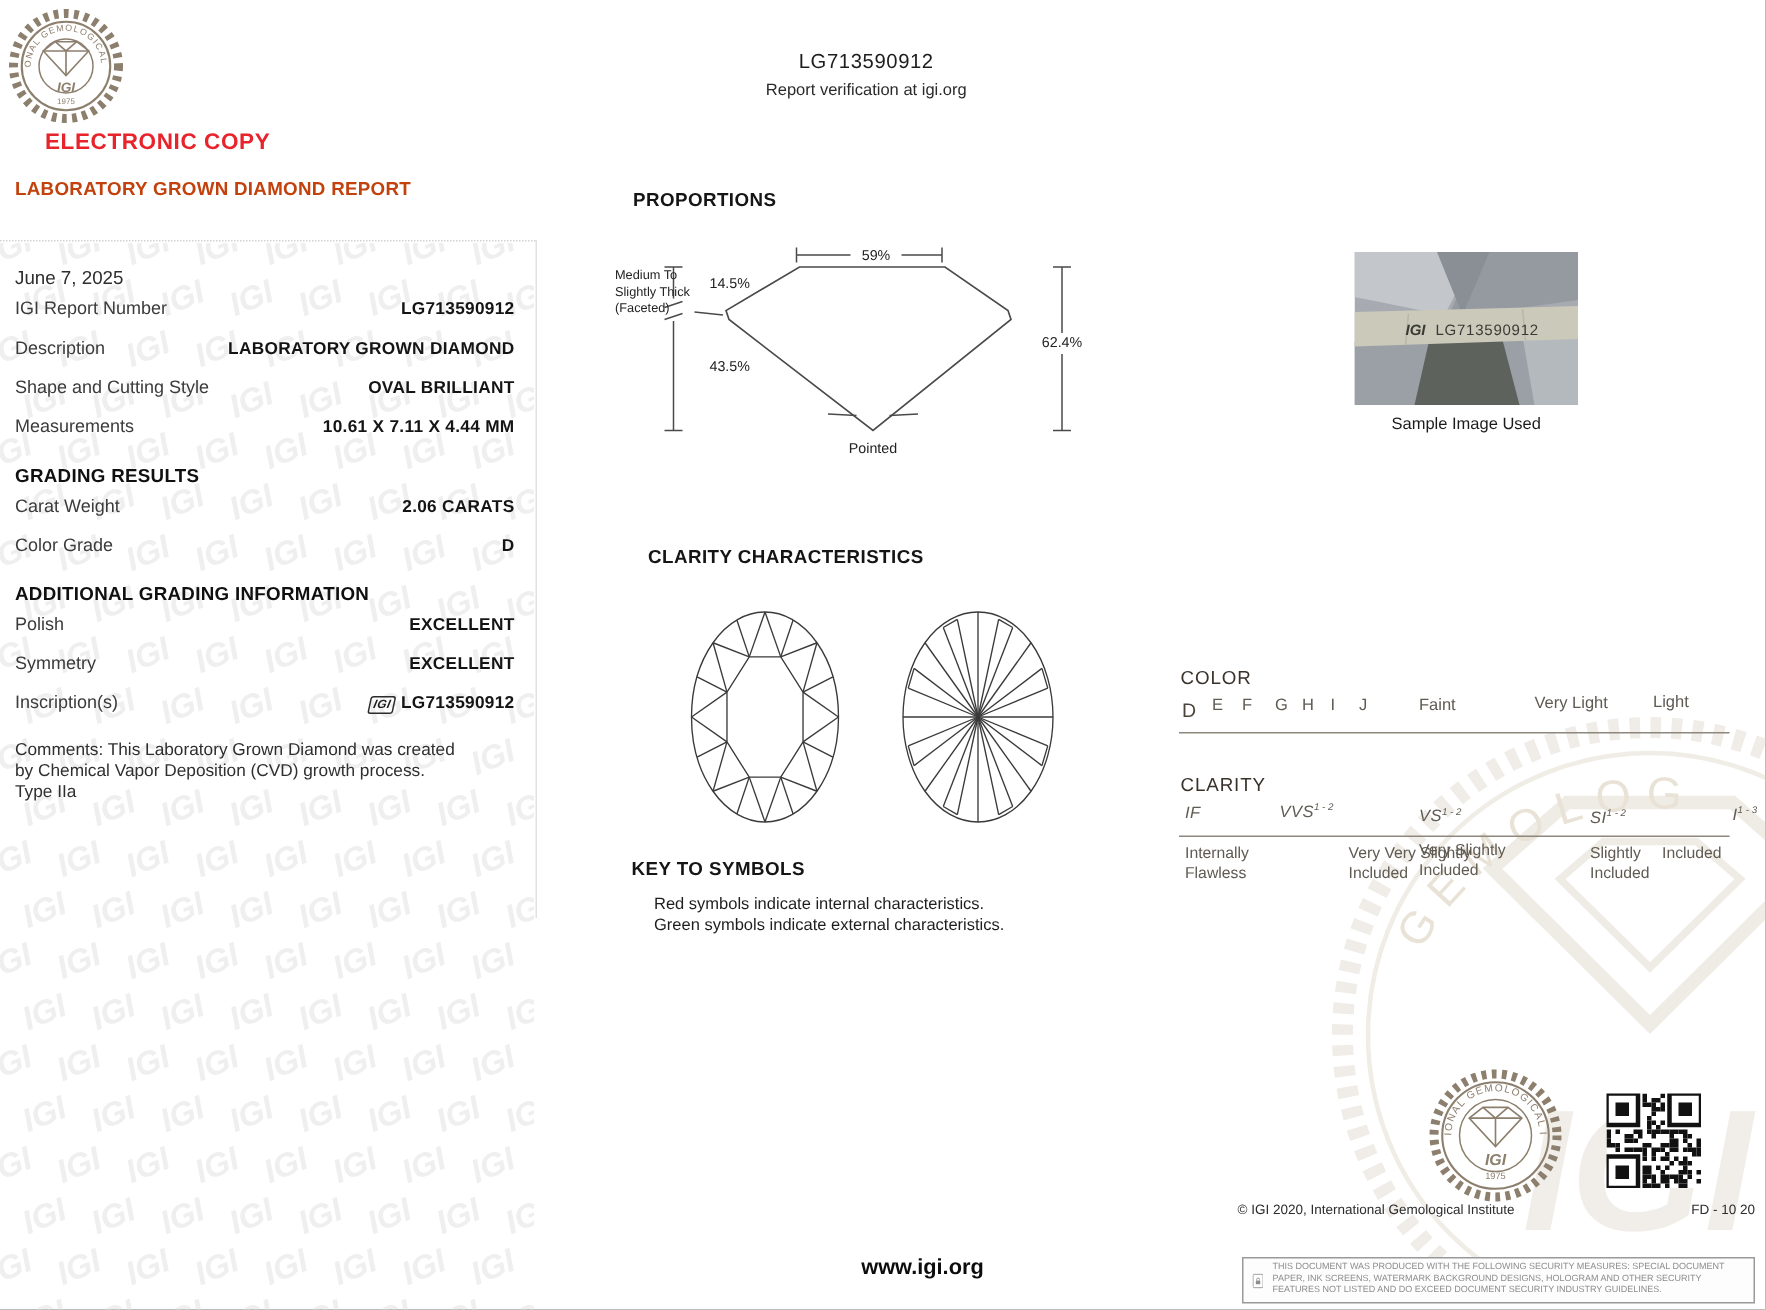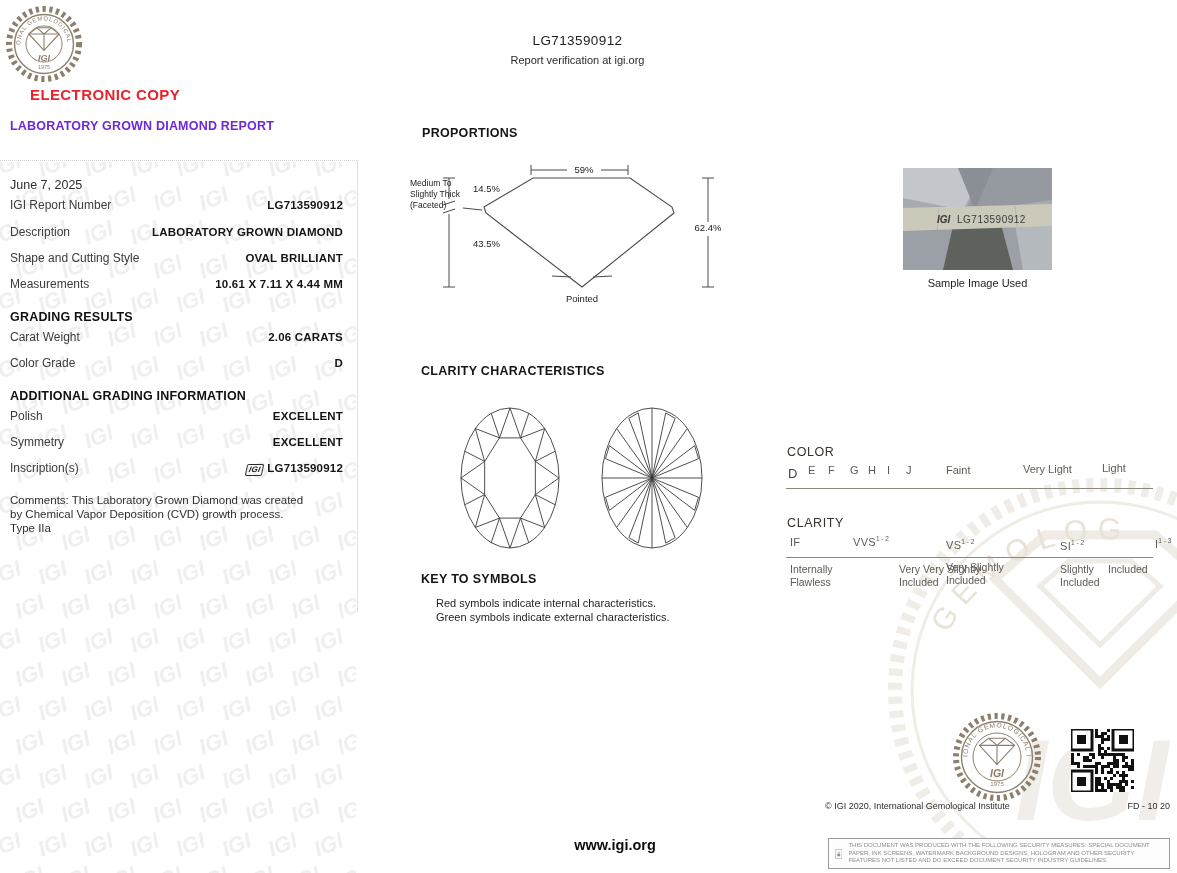--- a/index.html
+++ b/index.html
@@ -12,21 +12,21 @@
   #wm-tiles span{position:absolute;font-size:22px;font-weight:bold;font-style:italic;color:#efefef;transform:rotate(-22deg);}
   #wm-big{position:absolute;left:820px;top:420px;z-index:0;pointer-events:none;}
   #col-divider{position:absolute;left:357px;top:160px;width:1px;height:452px;background:#e3e1df;z-index:1;}
   #title-rule{position:absolute;left:0;top:160px;width:357px;border-top:1px dotted #d4d2d0;z-index:1;}
   
   .org-name{position:absolute;left:88px;top:13px;font-size:15px;font-weight:bold;line-height:18px;letter-spacing:.3px;color:#252525;z-index:2;}
   .ecopy{position:absolute;left:30px;top:86px;font-size:15px;font-weight:bold;letter-spacing:.4px;color:#e8232b;z-index:2;}
   .topcenter{position:absolute;left:450px;top:33px;width:255px;text-align:center;z-index:2;}
   .topcenter .rn{font-size:13.5px;color:#1d1d1d;letter-spacing:.4px;}
   .topcenter .rv{font-size:11px;color:#2a2a2a;margin-top:6px;}
-  .report-title{position:absolute;left:10px;top:119px;font-size:12.5px;font-weight:bold;letter-spacing:.2px;color:#6d28d9;z-index:2;}
+  .report-title{position:absolute;left:10px;top:119px;font-size:12.5px;font-weight:bold;letter-spacing:.2px;color:#c2410c;z-index:2;}
   
   .lcol{position:absolute;left:10px;top:172px;width:333px;z-index:2;}
   .row{display:flex;justify-content:space-between;align-items:baseline;height:26.3px;}
   .row .lab{font-size:12px;color:#3b3b3b;}
   .row .val{font-size:11.5px;font-weight:bold;color:#141414;text-align:right;letter-spacing:.2px;}
   .sect{height:26.3px;display:flex;align-items:center;font-size:12.5px;font-weight:bold;color:#101010;letter-spacing:.2px;}
   .date{height:26.3px;display:flex;align-items:center;font-size:12.5px;color:#2e2e2e;}
   .comments{font-size:11.5px;color:#2f2f2f;line-height:14px;width:308px;margin-top:5px;}
   .typeline{font-size:11.5px;color:#2f2f2f;margin-top:0px;line-height:14px;}
   .igi-glyph{display:inline-block;transform:skewX(-12deg);border:1px solid #2b2b2b;border-radius:2px;
@@ -35,21 +35,21 @@
   .h-block{position:absolute;font-size:12.5px;font-weight:bold;color:#151515;letter-spacing:.3px;z-index:2;}
   .key-lines{position:absolute;left:436px;top:597px;font-size:11px;color:#1e1e1e;line-height:13.5px;z-index:2;}
   
   #photo{position:absolute;left:903px;top:168px;width:149px;height:102px;z-index:2;}
   .photo-cap{position:absolute;left:903px;top:277px;width:149px;text-align:center;font-size:11px;color:#1c1c1c;z-index:2;}
   
   .scale-h{position:absolute;font-size:12.5px;font-weight:normal;color:#38322b;letter-spacing:.6px;z-index:2;}
   .cg{position:absolute;font-size:11px;color:#5f5a52;z-index:2;}
   .cg.current{font-size:13px;color:#4a443c;}
   .scale-line{position:absolute;left:786px;width:367px;height:1px;background:#8d877e;z-index:2;}
-  .cl-code{position:absolute;font-size:11px;color:#5f5a52;z-index:2;letter-spacing:.3px;}
+  .cl-code{position:absolute;font-size:11px;color:#5f5a52;z-index:2;letter-spacing:.3px;font-style:italic;}
   .cl-code sup{font-size:6.5px;letter-spacing:0;}
   .cl-desc{position:absolute;font-size:10.5px;color:#5f5a52;line-height:13px;z-index:2;}
   
   .copyright{position:absolute;left:825px;top:801px;font-size:9px;color:#2d2d2d;z-index:2;}
   .formcode{position:absolute;left:1115px;top:801px;width:55px;text-align:right;font-size:9px;color:#2d2d2d;z-index:2;}
   
   .website{position:absolute;left:545px;top:837px;width:140px;text-align:center;font-size:14.5px;font-weight:bold;color:#0c0c0c;z-index:2;}
   .secbox{position:absolute;left:828px;top:838px;width:342px;height:31px;border:1px solid #9a9a9a;background:#fdfdfd;
           display:flex;align-items:center;gap:6px;padding:1px 6px;box-sizing:border-box;z-index:2;}
   .secbox .sectext{font-size:6px;line-height:7.5px;color:#8d8d8d;letter-spacing:0;}
@@ -344,21 +344,21 @@
       <text x="68" y="40" font-size="9.5">14.5%</text>
       <text x="68" y="95" font-size="9.5">43.5%</text>
       <text x="303" y="79" font-size="9.5" text-anchor="middle">62.4%</text>
       <text x="5" y="34" font-size="8.5">Medium To</text>
       <text x="5" y="45" font-size="8.5">Slightly Thick</text>
       <text x="5" y="56" font-size="8.5">(Faceted)</text>
       <text x="177" y="150" font-size="9.5" text-anchor="middle">Pointed</text>
     </g>
   </svg>
 
-  <div class="h-block" style="left:421px;top:364px;text-align:right;">CLARITY CHARACTERISTICS</div>
+  <div class="h-block" style="left:432px;top:364px;text-align:right;">CLARITY CHARACTERISTICS</div>
   <svg class="abs z1" style="left:445px;top:398px;" width="270" height="165" viewBox="0 0 270 165">
     <g id="oval-crown" fill="none" stroke="#3a3a3a" stroke-width="0.9">
         <ellipse cx="65" cy="80" rx="49" ry="70"></ellipse>
         <polygon points="90.35125437210971,96.60846096464489 75.50083338409806,120.09637171098984 54.49916661590194,120.09637171098984 39.64874562789029,96.6084609646449 39.648745627890285,63.39153903535512 54.49916661590194,39.90362828901015 75.50083338409807,39.903628289010165 90.35125437210971,63.39153903535511"></polygon>
         <line x1="90.35125437210971" y1="96.60846096464489" x2="110.27009709305305" y2="106.78784026555628"></line>
         <line x1="90.35125437210971" y1="96.60846096464489" x2="114" y2="80"></line>
         <line x1="90.35125437210971" y1="96.60846096464489" x2="99.64823227814082" y2="129.49747468305833"></line>
         <line x1="75.50083338409806" y1="120.09637171098984" x2="83.7514881858894" y2="144.67156727579007"></line>
         <line x1="75.50083338409806" y1="120.09637171098984" x2="99.64823227814082" y2="129.49747468305833"></line>
         <line x1="75.50083338409806" y1="120.09637171098984" x2="65" y2="150"></line>

